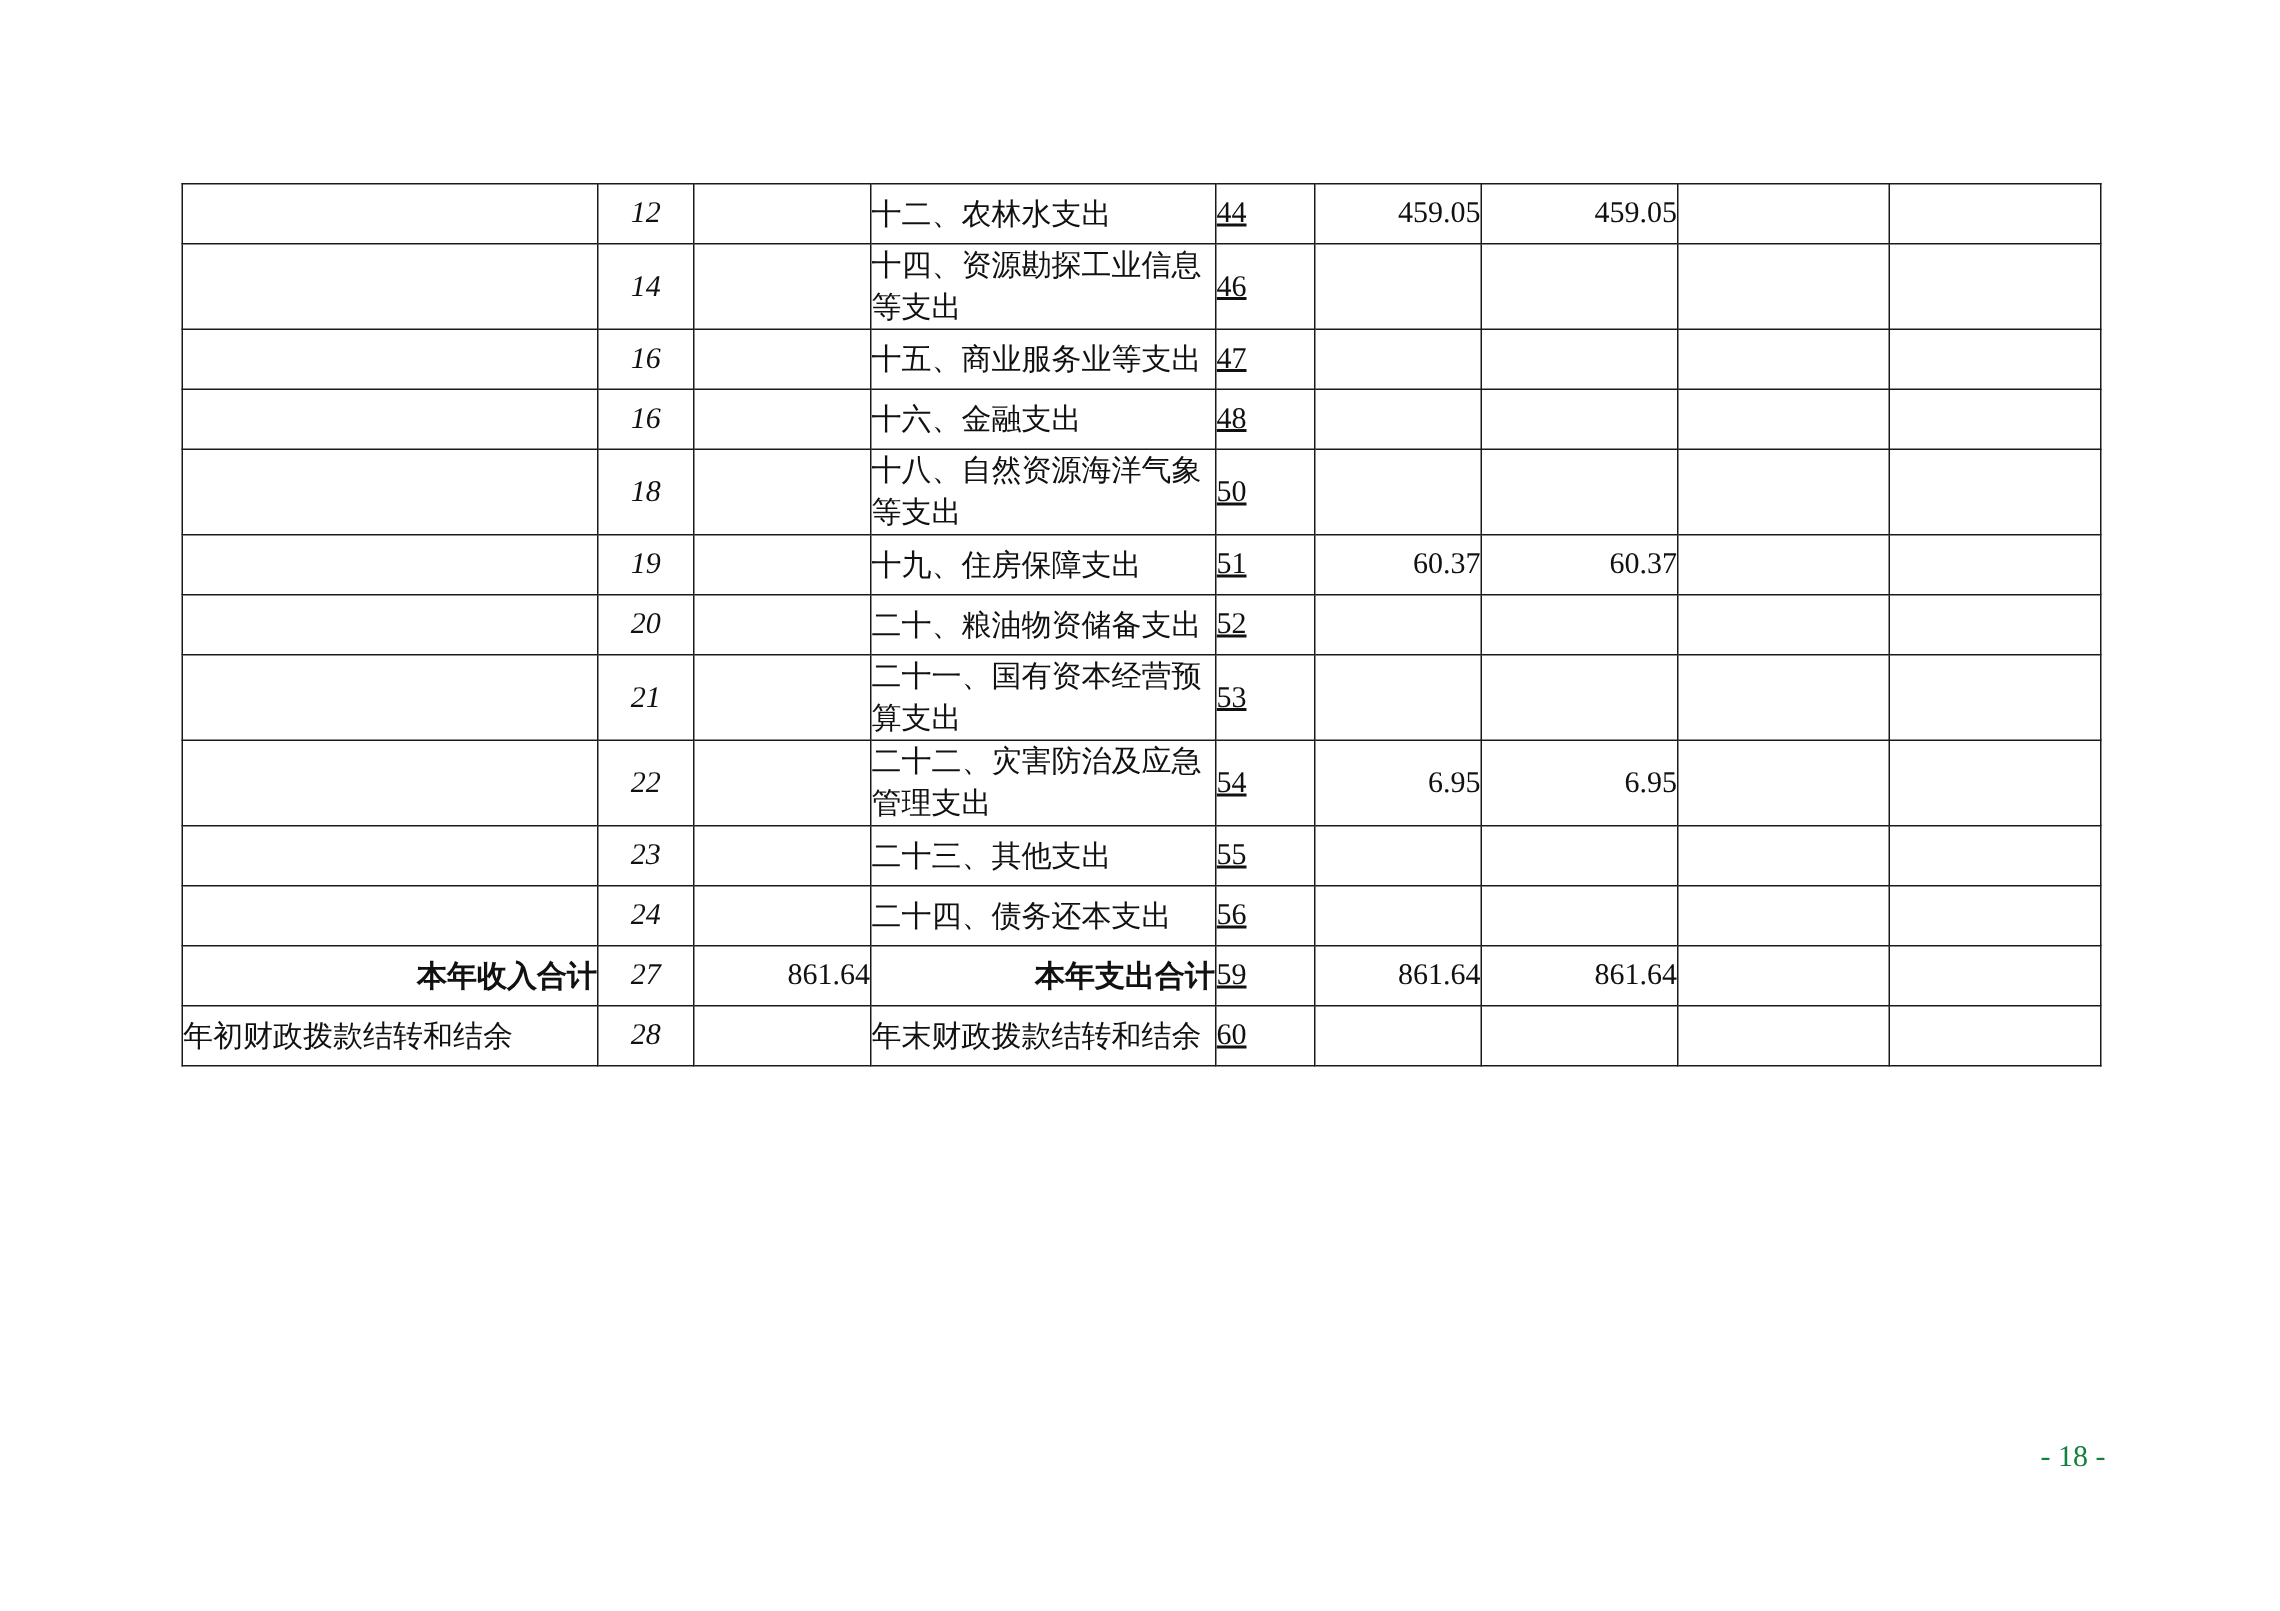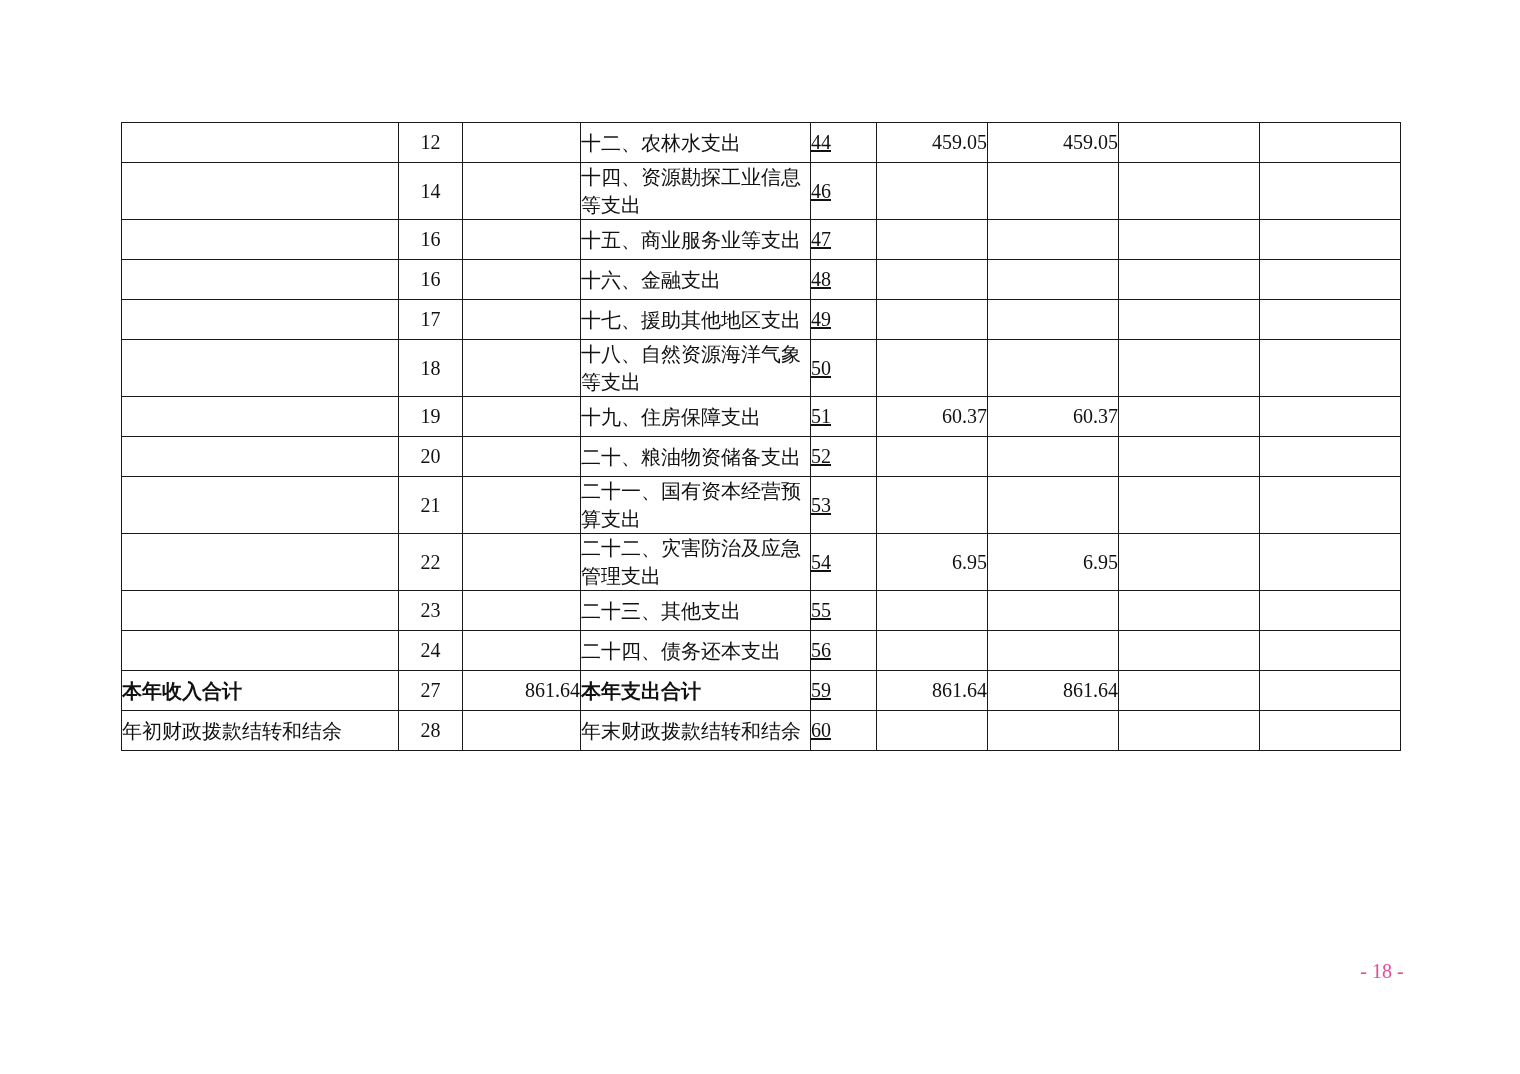--- a/index.html
+++ b/index.html
@@ -27,40 +27,40 @@
     border: 1px solid #1a1a1a;
     padding: 0;
     color: #111111;
     font-size: 20px;
     vertical-align: middle;
     overflow: hidden;
   }
   tr.single { height: 40px; }
   tr.tall   { height: 57px; }
   td.c1 { text-align: left;  padding-left: 7px;  font-size: 19px; white-space: pre-line; line-height: 28px; }
-  td.c2 { text-align: center; }
+  td.c2 { text-align: center; font-style: italic; }
   td.c3 { text-align: right; padding-right: 15px; }
   td.c4 { text-align: left;  padding-left: 9px;  font-size: 19px; white-space: pre-line; line-height: 28px; }
   td.c5 { text-align: left; text-decoration: underline; }
   td.c6 { text-align: right; padding-right: 13px; }
   td.c7 { text-align: right; padding-right: 21px; }
   tr.total td.c1,
   tr.total td.c4 {
-    text-align: left;
+    text-align: right;
     font-weight: bold;
     padding-left: 0;
   }
   .page-number {
     position: absolute;
     left: 1347px;
     top: 960px;
     width: 70px;
     text-align: center;
     font-size: 20px;
-    color: #ec4899;
+    color: #15803d;
     white-space: nowrap;
   }
 </style>
 </head>
 <body>
 
 <div class="page">
 
   <table class="budget-table">
     <colgroup>
@@ -113,31 +113,20 @@
           <td class="c1"></td>
           <td class="c2">16</td>
           <td class="c3"></td>
           <td class="c4">十六、金融支出</td>
           <td class="c5">48</td>
           <td class="c6"></td>
           <td class="c7"></td>
           <td class="c8"></td>
           <td class="c9"></td>
         </tr>
-        <tr class="single">
-          <td class="c1"></td>
-          <td class="c2">17</td>
-          <td class="c3"></td>
-          <td class="c4">十七、援助其他地区支出</td>
-          <td class="c5">49</td>
-          <td class="c6"></td>
-          <td class="c7"></td>
-          <td class="c8"></td>
-          <td class="c9"></td>
-        </tr>
         <tr class="tall">
           <td class="c1"></td>
           <td class="c2">18</td>
           <td class="c3"></td>
           <td class="c4">十八、自然资源海洋气象
 等支出</td>
           <td class="c5">50</td>
           <td class="c6"></td>
           <td class="c7"></td>
           <td class="c8"></td>

